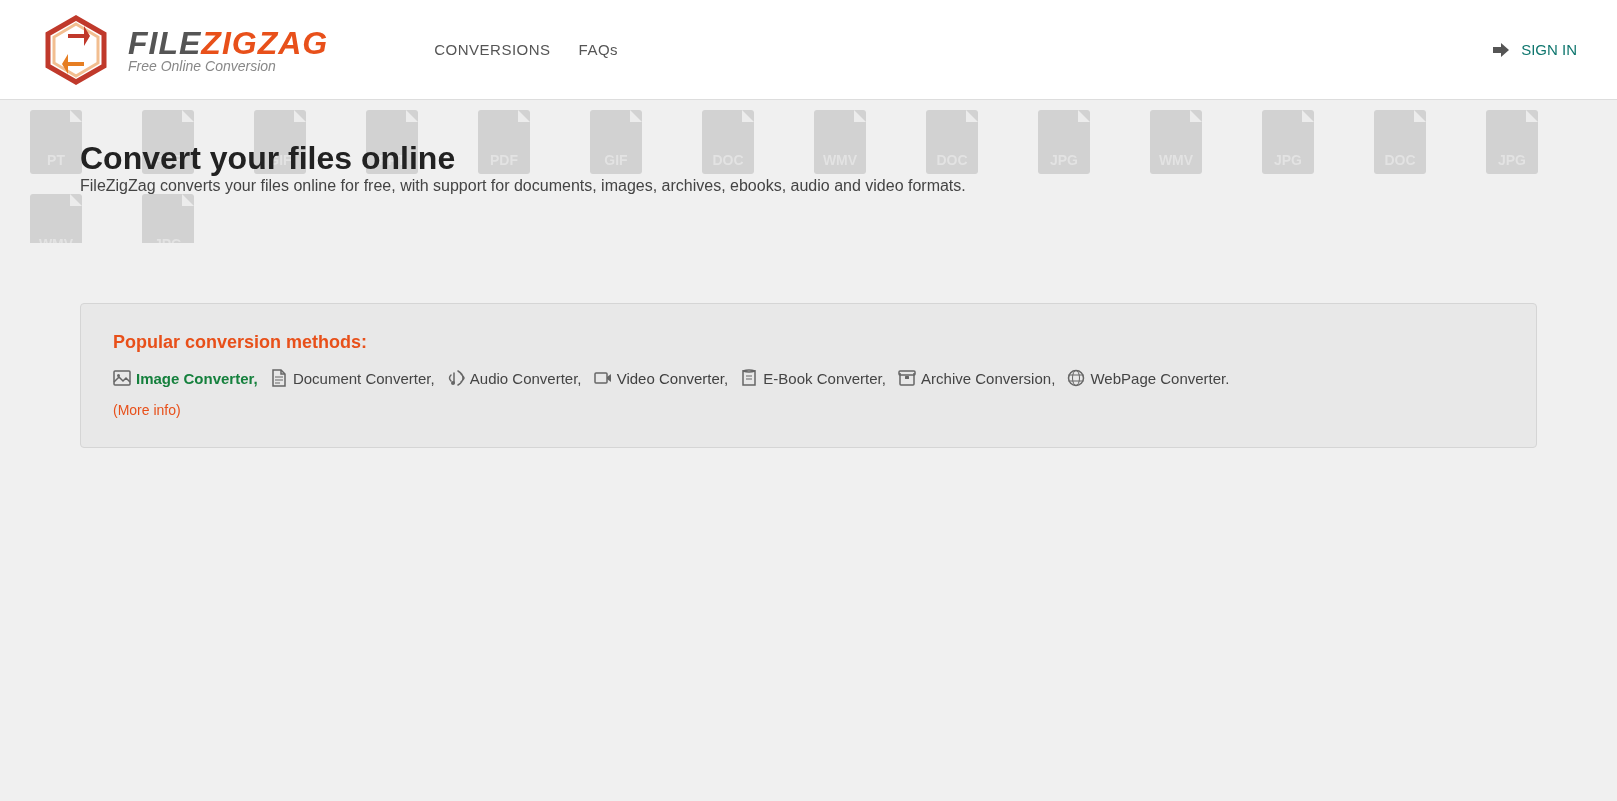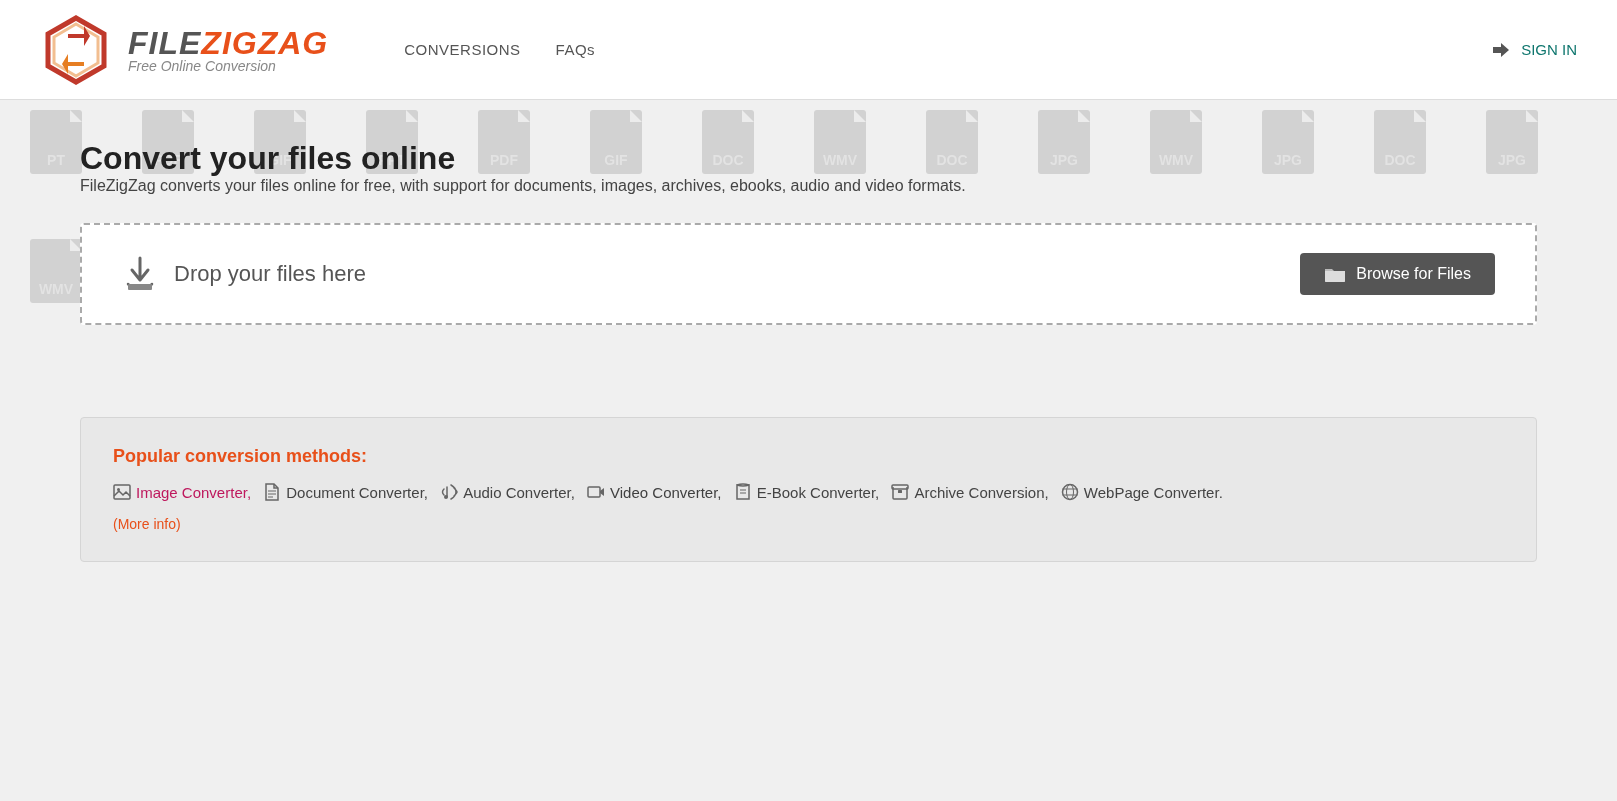--- a/index.html
+++ b/index.html
@@ -46,22 +46,22 @@
       color: #e8501a;
     }
     .logo-text .tagline {
       color: #888;
       font-style: italic;
       font-size: 14px;
       margin-top: -4px;
     }
     .header-nav {
       display: flex;
-      gap: 35px;
-      margin-left: 60px;
+      gap: 28px;
+      margin-left: 90px;
     }
     .header-nav a {
       text-decoration: none;
       color: #555;
       font-size: 15px;
       letter-spacing: 0.5px;
       font-weight: 500;
     }
     .header-center {
       display: flex;
@@ -275,53 +275,35 @@
     <div class="bg-file-shape" style="margin:10px 30px;">DOC</div>
     <div class="bg-file-shape" style="margin:10px 30px;">JPG</div>
     <div class="bg-file-shape" style="margin:10px 30px;">WMV</div>
     <div class="bg-file-shape" style="margin:10px 30px;">JPG</div>
   </div>
 
   <div class="hero-content">
     <h1 class="hero-title">Convert your files online</h1>
     <p class="hero-desc">FileZigZag converts your files online for free, with support for documents, images, archives, ebooks, audio and video formats.</p>
 
-    <div class="dropzone">
-      <div class="drop-left">
-
-        <svg class="drop-arrow-icon" viewBox="0 0 36 36" xmlns="http://www.w3.org/2000/svg">
-          <path d="M18,2 L18,22 M10,14 L18,24 L26,14" stroke="#666" stroke-width="3" fill="none" stroke-linecap="round" stroke-linejoin="round"></path>
-          <path d="M6,28 L10,32 L26,32 L30,28" stroke="#666" stroke-width="2.5" fill="none" stroke-linecap="round" stroke-linejoin="round"></path>
-          <rect x="6" y="28" width="24" height="6" rx="1" fill="#888"></rect>
-        </svg>
-        <span>Drop your files here</span>
-      </div>
-      <button class="browse-btn">
-        <svg width="22" height="18" viewBox="0 0 22 18" xmlns="http://www.w3.org/2000/svg">
-          <path d="M1,4 L1,16 Q1,17 2,17 L20,17 Q21,17 21,16 L21,7 Q21,6 20,6 L10,6 L8,4 Z" fill="#bbb"></path>
-          <path d="M1,6 L21,6 L21,16 Q21,17 20,17 L2,17 Q1,17 1,16 Z" fill="#ddd"></path>
-        </svg>
-        <span>Browse for Files</span>
-      </button>
-    </div>
   </div>
 </section>
 
 <div class="popular-section">
   <div class="popular-title">Popular conversion methods:</div>
   <div class="popular-list">
 
     
     <div class="popular-item">
       <svg class="popular-item-icon" viewBox="0 0 18 18" xmlns="http://www.w3.org/2000/svg">
         <rect x="1" y="2" width="16" height="14" rx="1" fill="none" stroke="#666" stroke-width="1.5"></rect>
         <circle cx="5.5" cy="6.5" r="1.5" fill="#666"></circle>
         <path d="M1,13 L6,8 L10,12 L13,9 L17,13" stroke="#666" stroke-width="1.5" fill="none"></path>
       </svg>
-      <span style="cursor:pointer;color:#be185d;">Image Converter,</span>
+      <span style="cursor:pointer;color:#15803d;font-weight:bold;">Image Converter,</span>
     </div>
 
     &nbsp;
     
     <div class="popular-item">
       <svg class="popular-item-icon" viewBox="0 0 18 18" xmlns="http://www.w3.org/2000/svg">
         <path d="M3,1 L3,17 L15,17 L15,5 L11,1 Z" fill="none" stroke="#666" stroke-width="1.5"></path>
         <path d="M11,1 L11,5 L15,5" fill="none" stroke="#666" stroke-width="1.5"></path>
         <line x1="5" y1="8" x2="13" y2="8" stroke="#666" stroke-width="1"></line>
         <line x1="5" y1="11" x2="13" y2="11" stroke="#666" stroke-width="1"></line>

